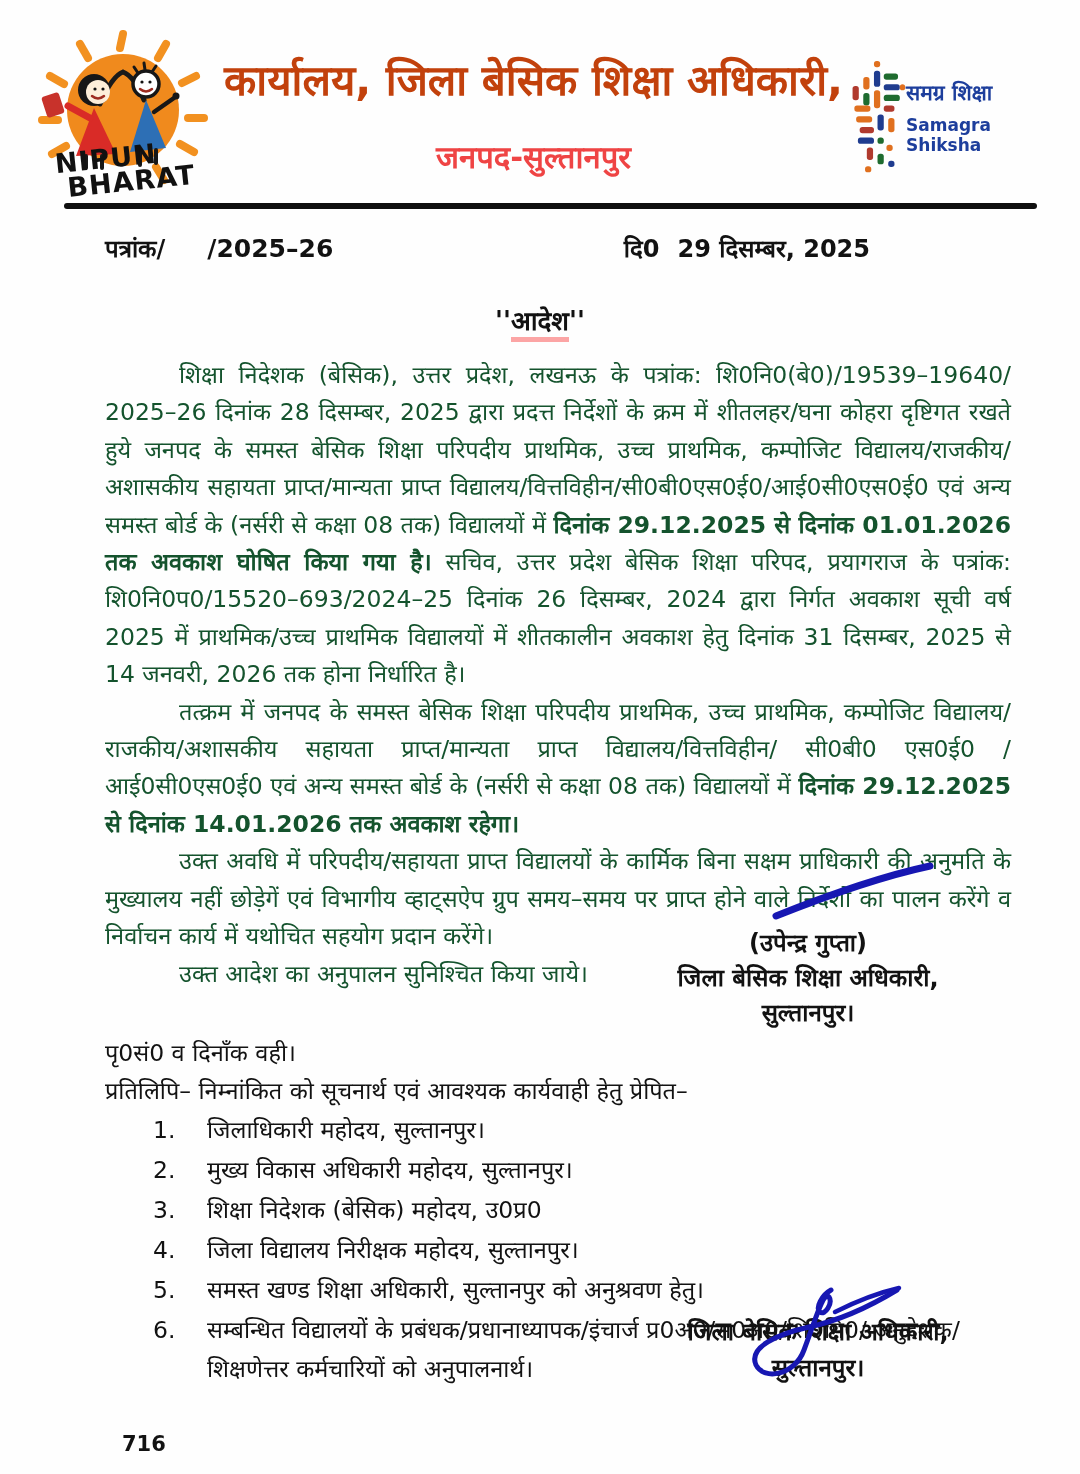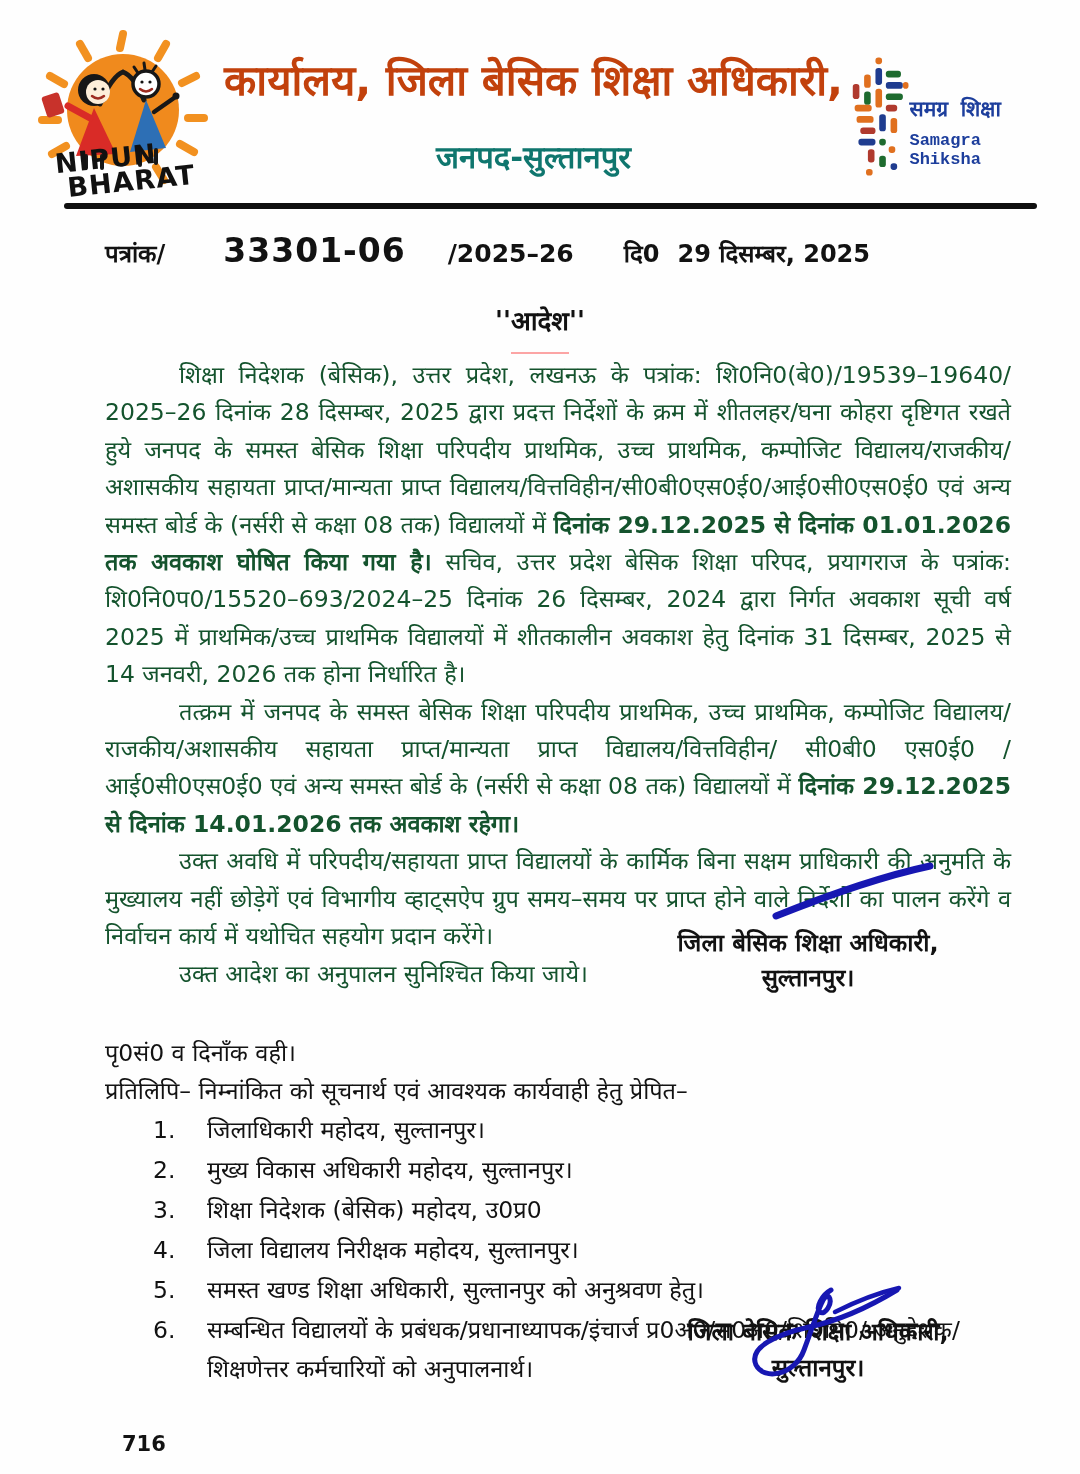--- a/index.html
+++ b/index.html
@@ -8,39 +8,39 @@
   .page { position:relative; width:1080px; height:1474px; background:#fefefe; overflow:hidden; }
 
   
   .header { position:absolute; top:28px; left:28px; right:26px; display:flex; align-items:flex-start; }
   .nipun-wrap { position:relative; width:190px; height:180px; flex:0 0 auto; }
   .nipun-text { position:absolute; left:28px; top:116px; transform:rotate(-6deg);
                 font-weight:900; color:#111; font-size:27px; line-height:25px; letter-spacing:1px; }
   .nipun-text .l2 { margin-left:10px; }
   .header-center { flex:1 1 auto; text-align:center; padding-top:22px; }
   .header-title { font-size:42px; font-weight:800; letter-spacing:0px; color:#c2410c; white-space:nowrap; }
-  .header-subtitle { margin-top:28px; font-size:31px; font-weight:800; color:#0f766e; }
-  .samagra { flex:0 0 auto; width:205px; display:flex; align-items:center; padding-top:24px;font-family:Liberation Mono, monospace; }
+  .header-subtitle { margin-top:28px; font-size:31px; font-weight:800; color:#ef4444; }
+  .samagra { flex:0 0 auto; width:205px; display:flex; align-items:flex-start; padding-top:24px; }
   .samagra-text { padding-top:26px; color:#1d3e9c; font-weight:800; }
   .samagra-text .hi { font-size:21px; }
   .samagra-text .en { font-size:17px; margin-top:9px; }
 
   .rule { position:absolute; top:203px; left:64px; width:973px; height:6px; background:#0f0f0f; border-radius:3px; }
 
   
   .ref-line { position:absolute; top:231px; left:105px; width:905px; display:flex; align-items:baseline; font-weight:700;text-align:center; }
   .ref-label { font-size:24px; }
   .ref-number { font-size:33px; margin-left:58px; letter-spacing:1px; }
   .ref-year { font-size:25px; margin-left:42px; }
   .ref-date { margin-left:auto; margin-right:140px; font-size:24px; white-space:nowrap; }
   .ref-date .gap { display:inline-block; width:18px; }
 
   
   .order-title { position:absolute; top:302px; left:0; width:100%; text-align:center; font-size:26px; font-weight:800; }
-  .order-title .word { border-bottom:2px solid #fca5a5; padding-bottom:16px; }
+  .order-title .word { border-bottom:5px solid #fca5a5; padding-bottom:1px; }
 
   
   .body-text { position:absolute; top:357px; left:105px; width:906px;
                font-size:23.5px; line-height:37.4px; text-align:justify; font-weight:500; color:#14532d; }
   .body-text p { text-indent:74px; }
   .body-text b { font-weight:800; }
 
   
   .sig1 { position:absolute; top:862px; left:648px; width:320px; text-align:center;
           font-size:24px; font-weight:700; line-height:35px; }
@@ -159,21 +159,20 @@
         <div class="hi">समग्र शिक्षा</div>
         <div class="en">Samagra Shiksha</div>
       </div>
     </div>
   </div>
 
   <div class="rule"></div>
 
   <div class="ref-line">
     <span class="ref-label">पत्रांक/</span>
-    <span class="ref-number">33301-06</span>
     <span class="ref-year">/2025–26</span>
     <span class="ref-date">
       <span>दि0</span><span class="gap"></span><span>29 दिसम्बर, 2025</span>
     </span>
   </div>
 
   <div class="order-title">
     <span>''</span><span class="word">आदेश</span><span>''</span>
   </div>
 
@@ -181,20 +180,21 @@
     <p><span>शिक्षा निदेशक (बेसिक), उत्तर प्रदेश, लखनऊ के पत्रांक: शि0नि0(बे0)/19539–19640/ 2025–26 दिनांक 28 दिसम्बर, 2025 द्वारा प्रदत्त निर्देशों के क्रम में शीतलहर/घना कोहरा दृष्टिगत रखते हुये जनपद के समस्त बेसिक शिक्षा परिपदीय प्राथमिक, उच्च प्राथमिक, कम्पोजिट विद्यालय/राजकीय/ अशासकीय सहायता प्राप्त/मान्यता प्राप्त विद्यालय/वित्तविहीन/सी0बी0एस0ई0/आई0सी0एस0ई0 एवं अन्य समस्त बोर्ड के (नर्सरी से कक्षा 08 तक) विद्यालयों में </span><b>दिनांक 29.12.2025 से दिनांक 01.01.2026 तक अवकाश घोषित किया गया है।</b><span> सचिव, उत्तर प्रदेश बेसिक शिक्षा परिपद, प्रयागराज के पत्रांक: शि0नि0प0/15520–693/2024–25 दिनांक 26 दिसम्बर, 2024 द्वारा निर्गत अवकाश सूची वर्ष 2025 में प्राथमिक/उच्च प्राथमिक विद्यालयों में शीतकालीन अवकाश हेतु दिनांक 31 दिसम्बर, 2025 से 14 जनवरी, 2026 तक होना निर्धारित है।</span></p>
     <p><span>तत्क्रम में जनपद के समस्त बेसिक शिक्षा परिपदीय प्राथमिक, उच्च प्राथमिक, कम्पोजिट विद्यालय/राजकीय/अशासकीय सहायता प्राप्त/मान्यता प्राप्त विद्यालय/वित्तविहीन/ सी0बी0 एस0ई0 /आई0सी0एस0ई0 एवं अन्य समस्त बोर्ड के (नर्सरी से कक्षा 08 तक) विद्यालयों में </span><b>दिनांक 29.12.2025 से दिनांक 14.01.2026 तक अवकाश रहेगा।</b></p>
     <p>उक्त अवधि में परिपदीय/सहायता प्राप्त विद्यालयों के कार्मिक बिना सक्षम प्राधिकारी की अनुमति के मुख्यालय नहीं छोड़ेगें एवं विभागीय व्हाट्सऐप ग्रुप समय–समय पर प्राप्त होने वाले निर्देशों का पालन करेंगे व निर्वाचन कार्य में यथोचित सहयोग प्रदान करेंगे।</p>
     <p>उक्त आदेश का अनुपालन सुनिश्चित किया जाये।</p>
   </div>
 
   <div class="sig1">
     <svg width="170" height="58" viewBox="0 0 170 58">
       <path d="M8 54 C 48 38, 106 16, 162 4" fill="none" stroke="#1717b2" stroke-width="7" stroke-linecap="round"></path>
     </svg>
+    <div>(उपेन्द्र गुप्ता)</div>
     <div>जिला बेसिक शिक्षा अधिकारी,</div>
     <div>सुल्तानपुर।</div>
   </div>
 
   <div class="endorsement">
     <div class="line">पृ0सं0 व दिनाँक वही।</div>
     <div class="line">प्रतिलिपि– निम्नांकित को सूचनार्थ एवं आवश्यक कार्यवाही हेतु प्रेपित–</div>
 
     <div class="e-item">
       <span class="e-num">1.</span>

